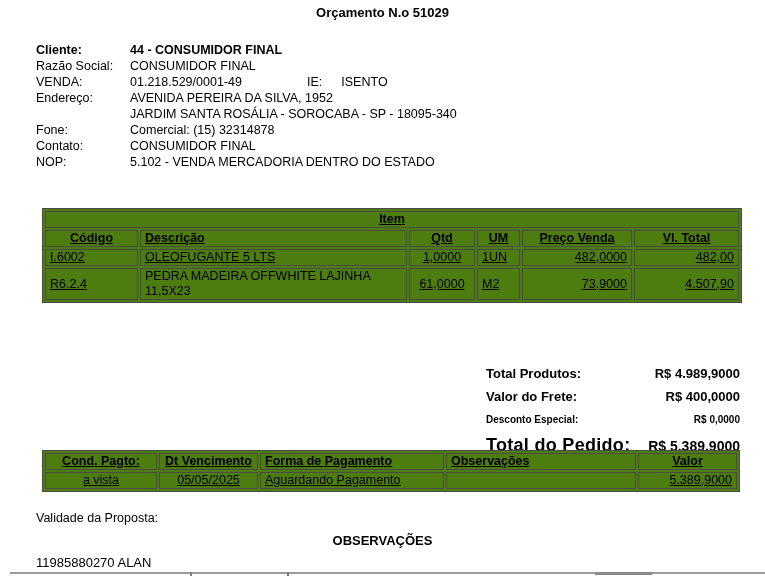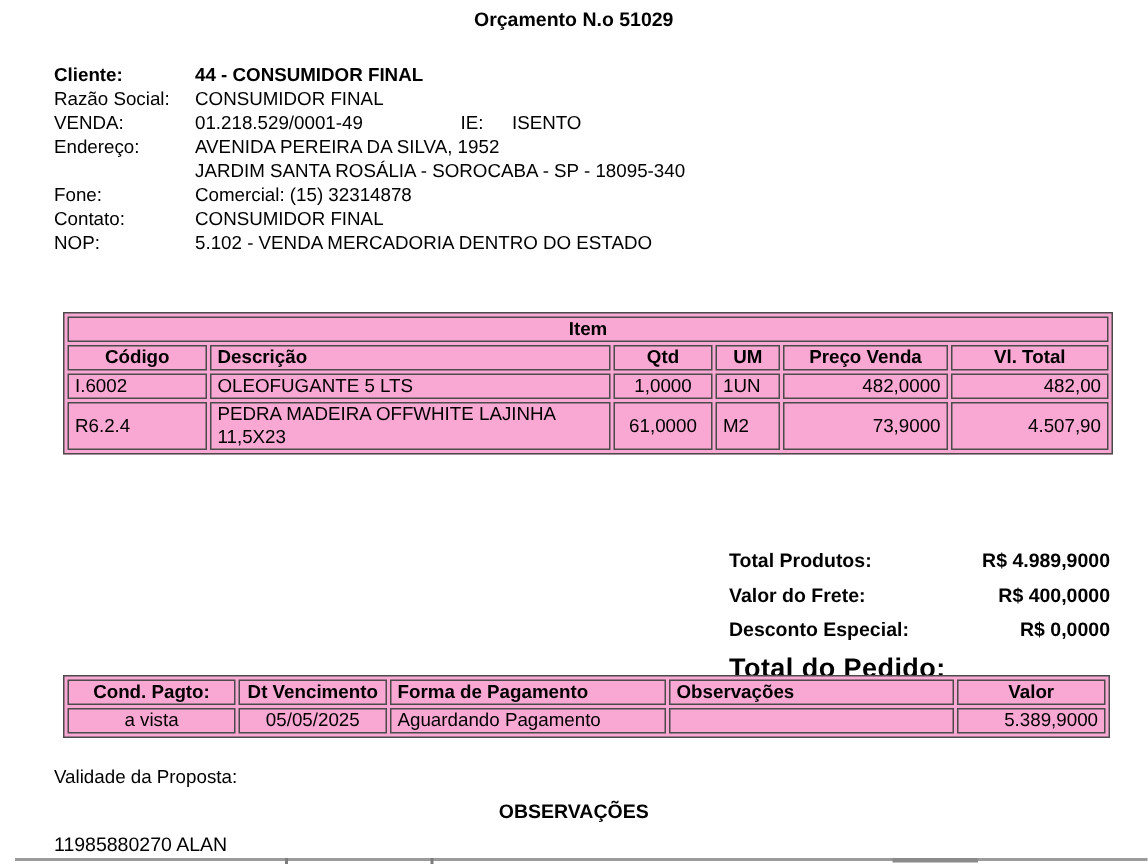--- a/index.html
+++ b/index.html
@@ -27,23 +27,24 @@
   .info-label { width: 94px; flex: none; }
   .cnpj-value { display: inline-block; width: 177px; }
   .ie-value { margin-left: 19px; }
 
   
   table.report {
     position: absolute;
     border-collapse: separate;
     border-spacing: 2px;
     border: 1px solid #4b4b4b;
-    background: #f9a8d4;
+    background: #4d7c0f;
     font-size: 12.5px;
     table-layout: fixed;
+    text-decoration: underline;
   }
   table.report td {
     border: 1px solid #4b4b4b;
     padding: 0 4px;
     height: 16px;
     line-height: 15px;
     overflow: hidden;
     white-space: nowrap;
   }
   table.report td.wrap { white-space: normal; }
@@ -52,23 +53,23 @@
   .items-table { left: 42px; top: 208px; width: 700px; }
   .pay-table   { left: 42px; top: 450px; width: 698px; }
 
   
   .totals { position: absolute; left: 486px; top: 343px; width: 254px; margin-top: 24px; }
   .total-row {
     display: flex; justify-content: space-between;
     font-size: 13px; font-weight: 700; height: 14px; line-height: 14px;
     margin-bottom: 9px; white-space: nowrap;
   }
-  .total-row.desconto { font-size: 13px; }
+  .total-row.desconto { font-size: 10px; }
   .total-row.pedido {
-    align-items: baseline; height: 20px; line-height: 20px; margin-top: -1px; flex-direction: column;
+    align-items: baseline; height: 20px; line-height: 20px; margin-top: -1px;
   }
   .total-row.pedido .t-label { font-size: 18px; letter-spacing: 0.3px; }
   .total-row.pedido .t-value { font-size: 14px; }
 
   
   .footer-validade { position: absolute; left: 36px; top: 511px; font-size: 12.5px; }
   .footer-obs {
     position: absolute; top: 533px; left: 0; width: 765px;
     text-align: center; font-weight: 700; font-size: 13px;
   }

